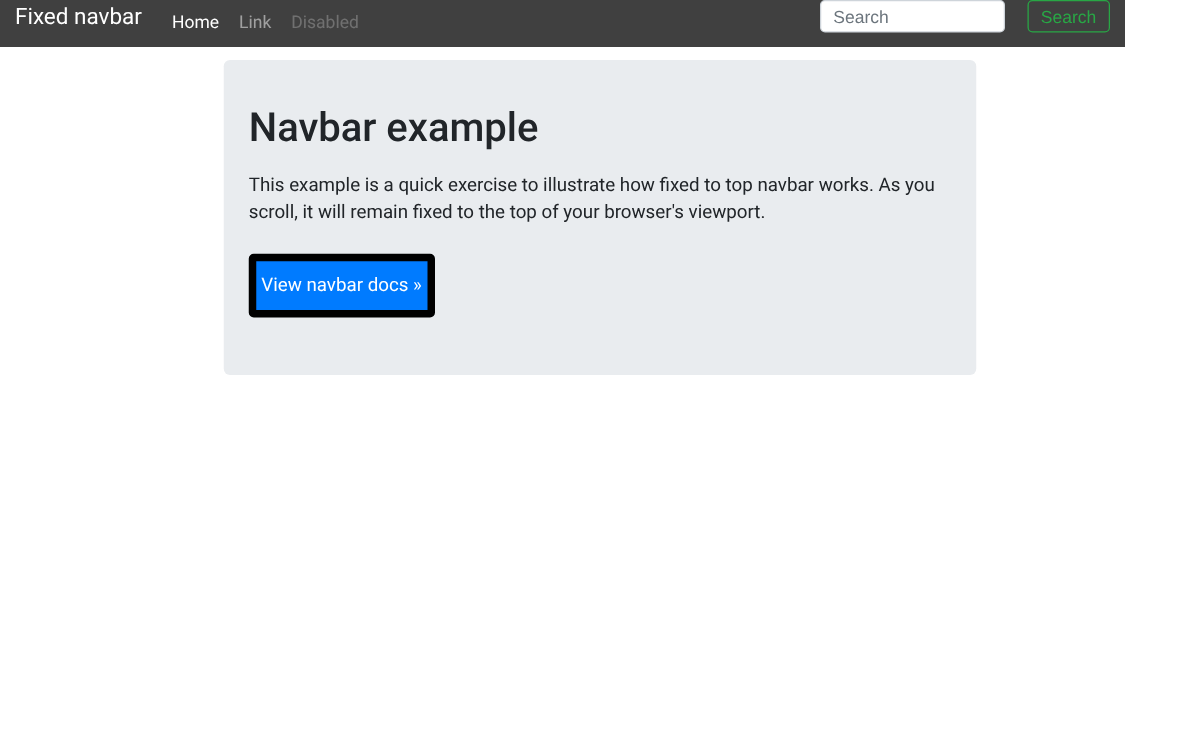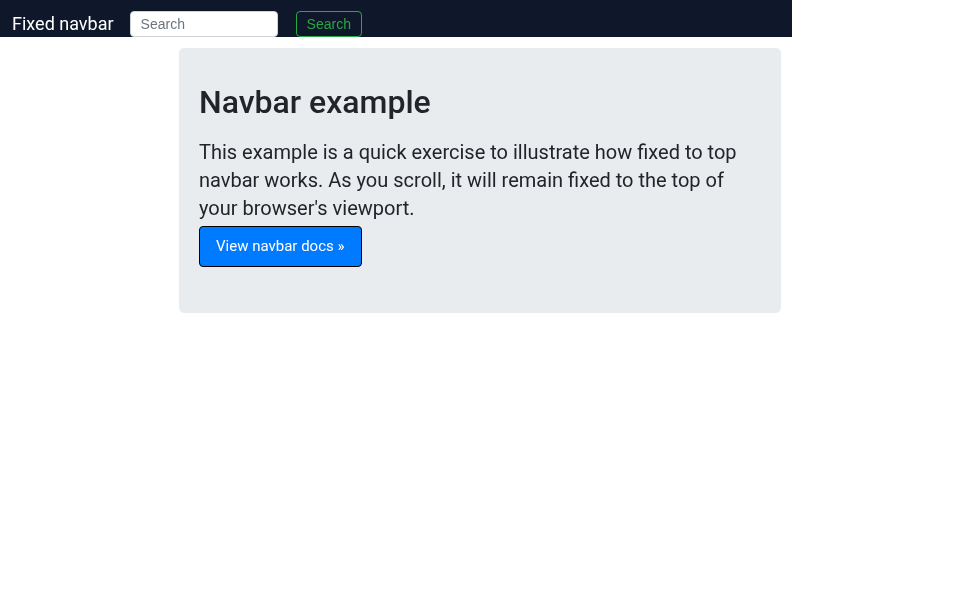--- a/index.html
+++ b/index.html
@@ -15,25 +15,25 @@
       background: #fff;
       width: 960px;
       height: 600px;
       overflow: hidden;
     }
     .navbar {
       position: fixed;
       top: 0;
       left: 0;
       right: 0;
-      width: 792px;
+      width: 900px;
       height: 37px;
-      background: #0f172a;
+      background: #404040;
       display: flex;
-      align-items: flex-end;
+      align-items: flex-start;
       padding: 0 12px;
     }
     .navbar-brand {
       color: #fff;
       font-size: 18px;
       text-decoration: none;
       margin-right: 16px;
       white-space: nowrap;
     }
     .navbar-nav {
@@ -94,43 +94,54 @@
       border-radius: 5px;
       padding: 30px 20px 46px 20px;
     }
     .jumbotron h1 {
       font-size: 32px;
       font-weight: 500;
       margin-bottom: 12px;
       color: #212529;
     }
     .lead {
-      font-size: 20px;
+      font-size: 15px;
       font-weight: 400;
       color: #212529;
-      margin-bottom: 4px;
+      margin-bottom: 23px;
       line-height: 1.4;
     }
     .btn-primary {
       display: inline-block;
       background: #007bff;
       color: #fff;
-      border: 1px solid #000000;
-      padding: 8px 16px;
+      border: 6px solid #000000;
+      padding: 8px 4px;
       font-size: 15px;
       border-radius: 4px;
       text-decoration: none;
       cursor: pointer;
     }
   </style>
 </head>
 <body>
 
 <nav class="navbar">
   <a class="navbar-brand" href="#">Fixed navbar</a>
+  <ul class="navbar-nav">
+    <li>
+      <a class="nav-link active" href="#">Home</a>
+    </li>
+    <li>
+      <a class="nav-link" href="#">Link</a>
+    </li>
+    <li>
+      <a class="nav-link disabled">Disabled</a>
+    </li>
+  </ul>
   <form class="search-form">
     <input class="search-input" type="text" placeholder="Search" style="">
     <button class="search-button" type="submit">Search</button>
   </form>
 </nav>
 
 <main class="main">
   <div class="jumbotron">
     <h1>Navbar example</h1>
     <p class="lead">This example is a quick exercise to illustrate how fixed to top navbar works. As you scroll, it will remain fixed to the top of your browser's viewport.</p>

